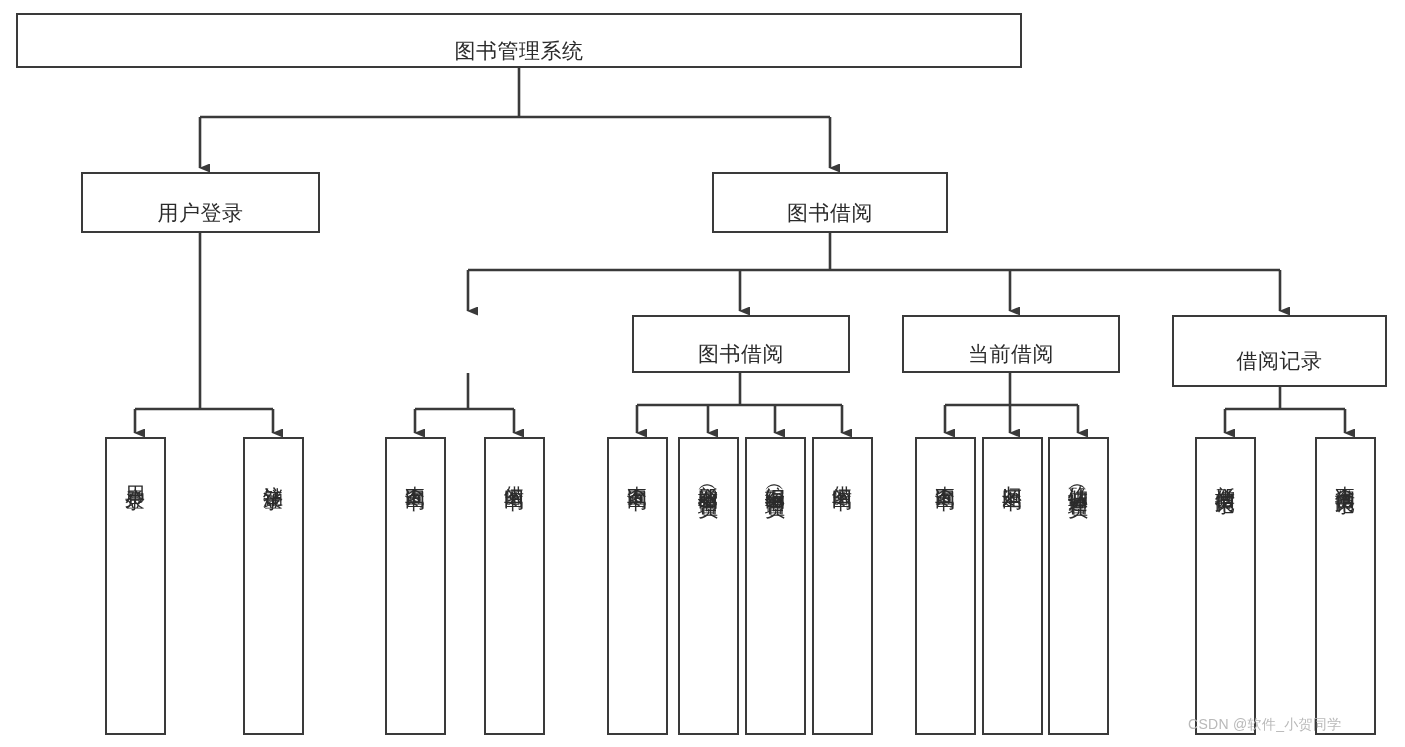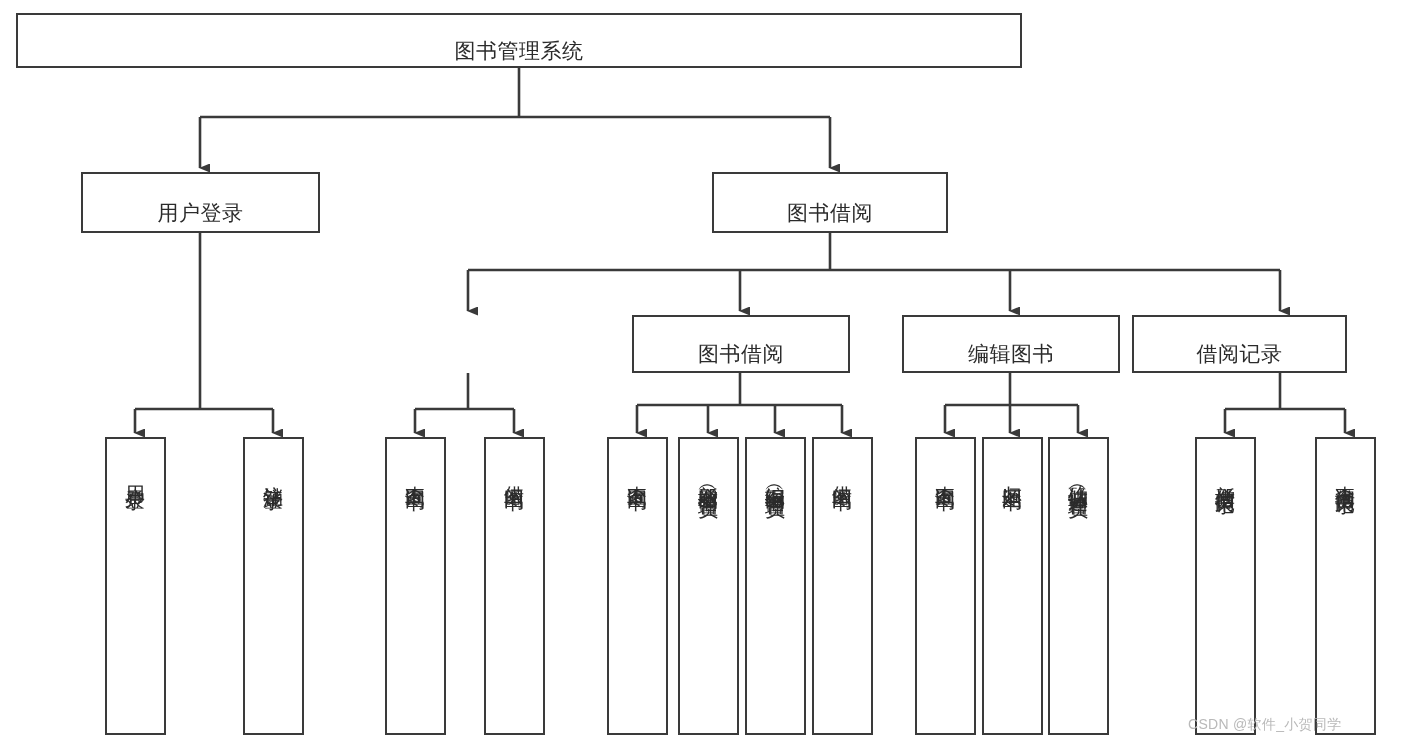--- a/index.html
+++ b/index.html
@@ -133,23 +133,23 @@
     <span class="label">用户登录</span>
   </div>
   <div class="node h" style="left:712px; top:172px; width:236px; height:61px;">
     <span class="label">图书借阅</span>
   </div>
 
   <div class="node h" style="left:632px; top:315px; width:218px; height:58px;">
     <span class="label">图书借阅</span>
   </div>
   <div class="node h" style="left:902px; top:315px; width:218px; height:58px;">
-    <span class="label">编辑图书</span>
+    <span class="label">当前借阅</span>
   </div>
-  <div class="node h" style="left:1132px; top:315px; width:215px; height:58px;">
+  <div class="node h" style="left:1172px; top:315px; width:215px; height:72px;">
     <span class="label">借阅记录</span>
   </div>
 
   <div class="node v" style="left:105px; top:437px; width:61px; height:298px;">
     <span class="label">用户登录</span>
   </div>
   <div class="node v" style="left:243px; top:437px; width:61px; height:298px;">
     <span class="label">注销登录</span>
   </div>
 

